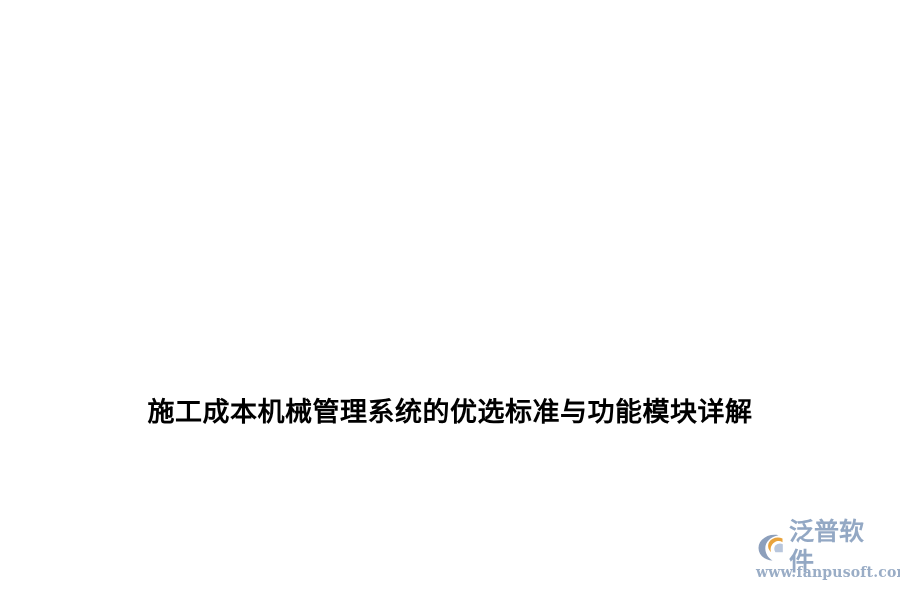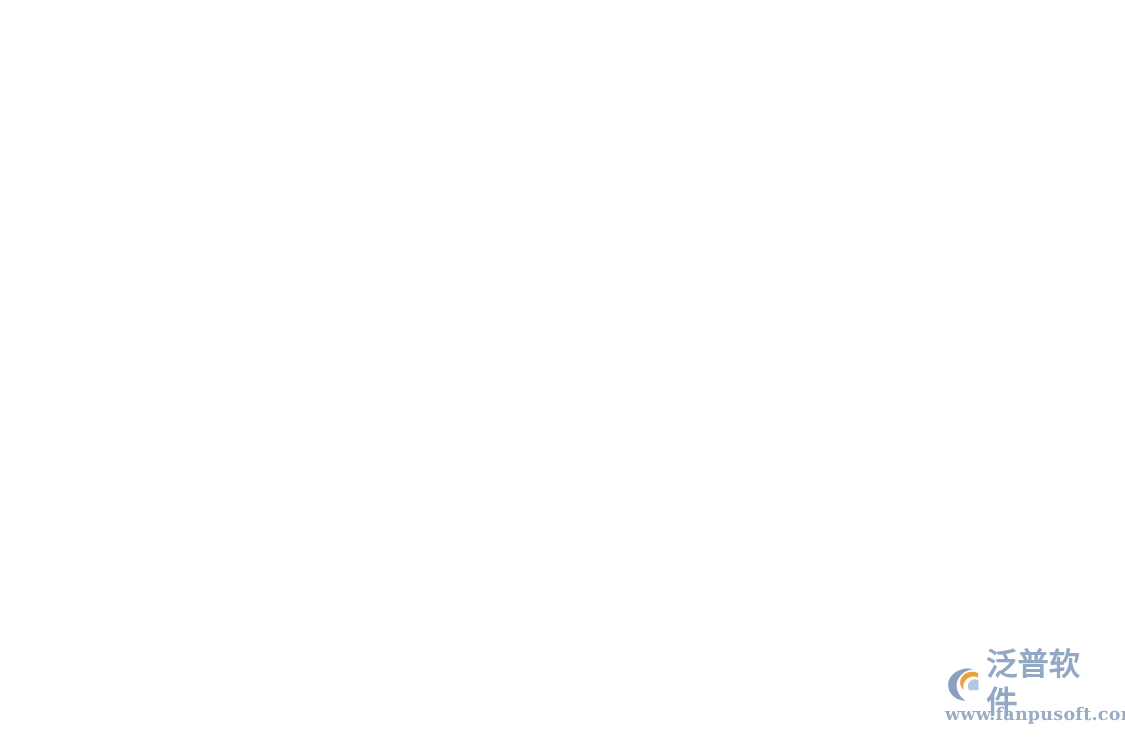--- a/index.html
+++ b/index.html
@@ -171,20 +171,21 @@
         <g transform="translate(583,383)" fill="none" stroke="#FFFFFF" stroke-width="3.4" stroke-linecap="round" stroke-linejoin="round">
           <rect x="0" y="0" width="54" height="38" rx="2.5"></rect>
           <line x1="27" y1="38" x2="27" y2="47"></line>
           <line x1="15" y1="48" x2="39" y2="48"></line>
         </g>
       </g>
 
     </svg>
   </div>
 
+  <h1 class="headline">施工成本机械管理系统的优选标准与功能模块详解</h1>
 
   <div class="brand">
     <div class="brand-row">
       <span class="brand-mark">
         <svg viewBox="0 0 30 30" xmlns="http://www.w3.org/2000/svg" aria-hidden="true">
 
           <path d="M22.5 3.2 C 12.5 1.0, 2.5 7.5, 2.5 16.0 C 2.5 23.2, 9.0 28.6, 16.6 28.6 C 12.2 25.9, 9.3 21.4, 9.3 16.2 C 9.3 10.0, 14.6 4.6, 22.5 3.2 Z" fill="#8C9FBC"></path>
 
           <path d="M26.5 6.5 C 22.0 4.2, 15.8 5.6, 13.2 10.0 C 11.2 13.4, 12.1 17.6, 15.0 19.9 C 14.0 16.4, 15.3 12.6, 18.3 10.6 C 20.9 8.8, 24.2 8.6, 26.5 10.2 Z" fill="#E8A33D"></path>
 

